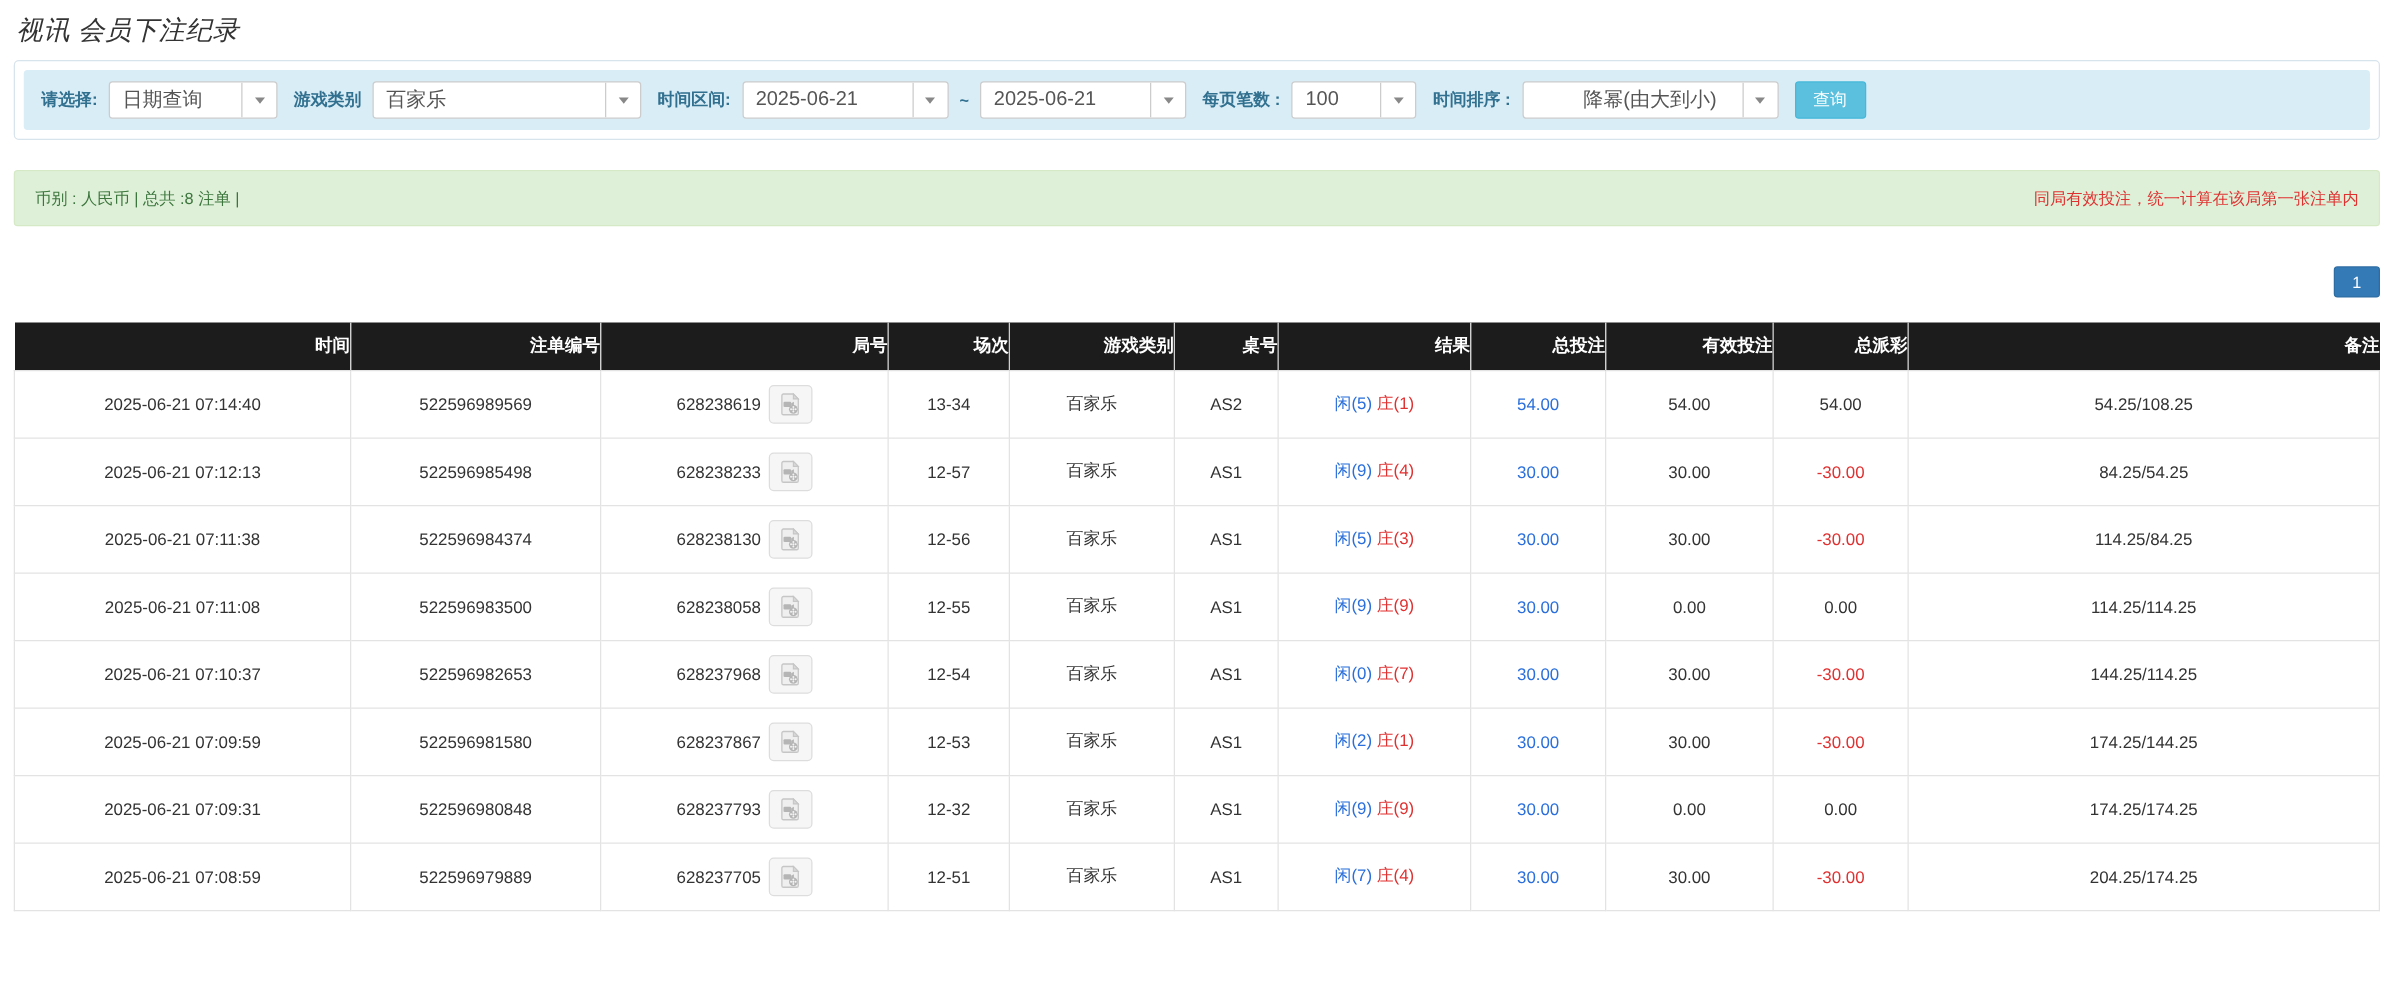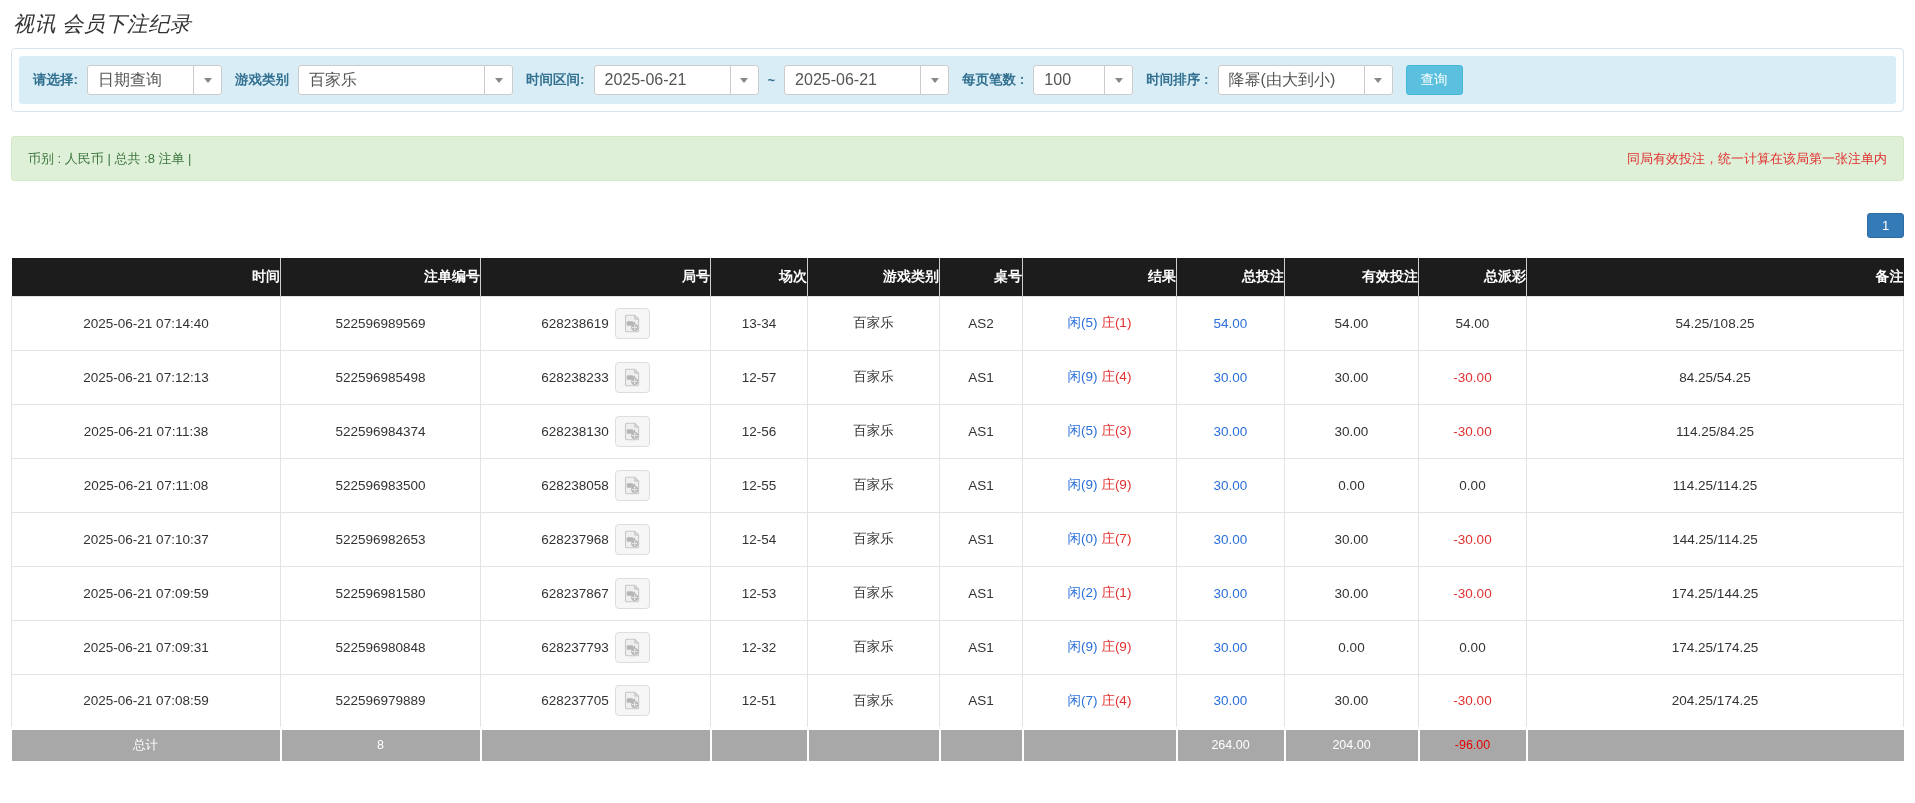--- a/index.html
+++ b/index.html
@@ -28,21 +28,21 @@
   .select{
     background:#fff; border:1px solid #ccc; border-radius:3px; height:30px;
     display:flex; align-items:center; cursor:pointer; overflow:hidden;
   }
   .sval{flex:1; padding:0 10px; font-size:16px; color:#555; white-space:nowrap;}
   .scaret{
     width:28px; height:100%; border-left:1px solid #ccc;
     display:flex; align-items:center; justify-content:center; flex:0 0 28px;
   }
   .scaret::after{content:""; width:0; height:0; border:4px solid transparent; border-top:5px solid #888; margin-top:4px;}
-  .w135{width:135px;} .w215{width:215px;} .w165{width:165px;} .w100{width:100px;} .w205{width:175px;}
+  .w135{width:135px;} .w215{width:215px;} .w165{width:165px;} .w100{width:100px;} .w205{width:205px;padding-left:38px;}
   .tilde{color:var(--filter-label); font-weight:bold;}
   .search-btn{
     background:var(--accent-blue); color:#fff; border:1px solid #46b8da; border-radius:3px;
     height:30px; padding:0 14px; font-size:13.5px; cursor:pointer; margin-left:4px;
     font-family:inherit;
   }
 
   
   .summary-bar{
     background:var(--green-bg); border:1px solid #d6e9c6; border-radius:3px;
@@ -403,29 +403,16 @@
           <td>百家乐</td>
           <td>AS1</td>
           <td><span class="player">闲(7)</span> <span class="banker">庄(4)</span></td>
           <td><span class="betlink">30.00</span></td>
           <td>30.00</td>
           <td class="neg">-30.00</td>
           <td>204.25/174.25</td>
         </tr>
       </tbody>
     <tfoot>
-      <tr>
-        <td>总计</td>
-        <td>8</td>
-        <td></td>
-        <td></td>
-        <td></td>
-        <td></td>
-        <td></td>
-        <td>264.00</td>
-        <td>204.00</td>
-        <td class="neg-sum">-96.00</td>
-        <td></td>
-      </tr>
     </tfoot>
   </table>
 
 </div>
 
 </body></html>

